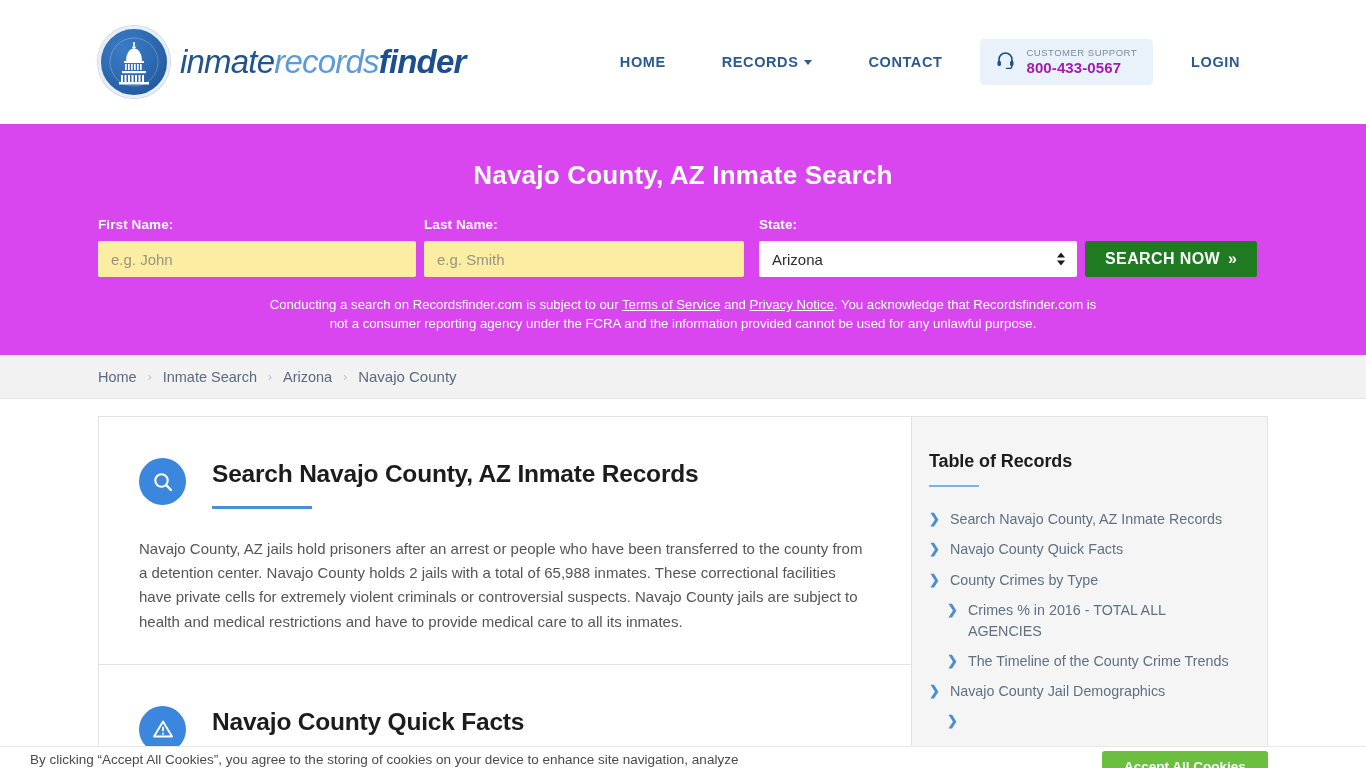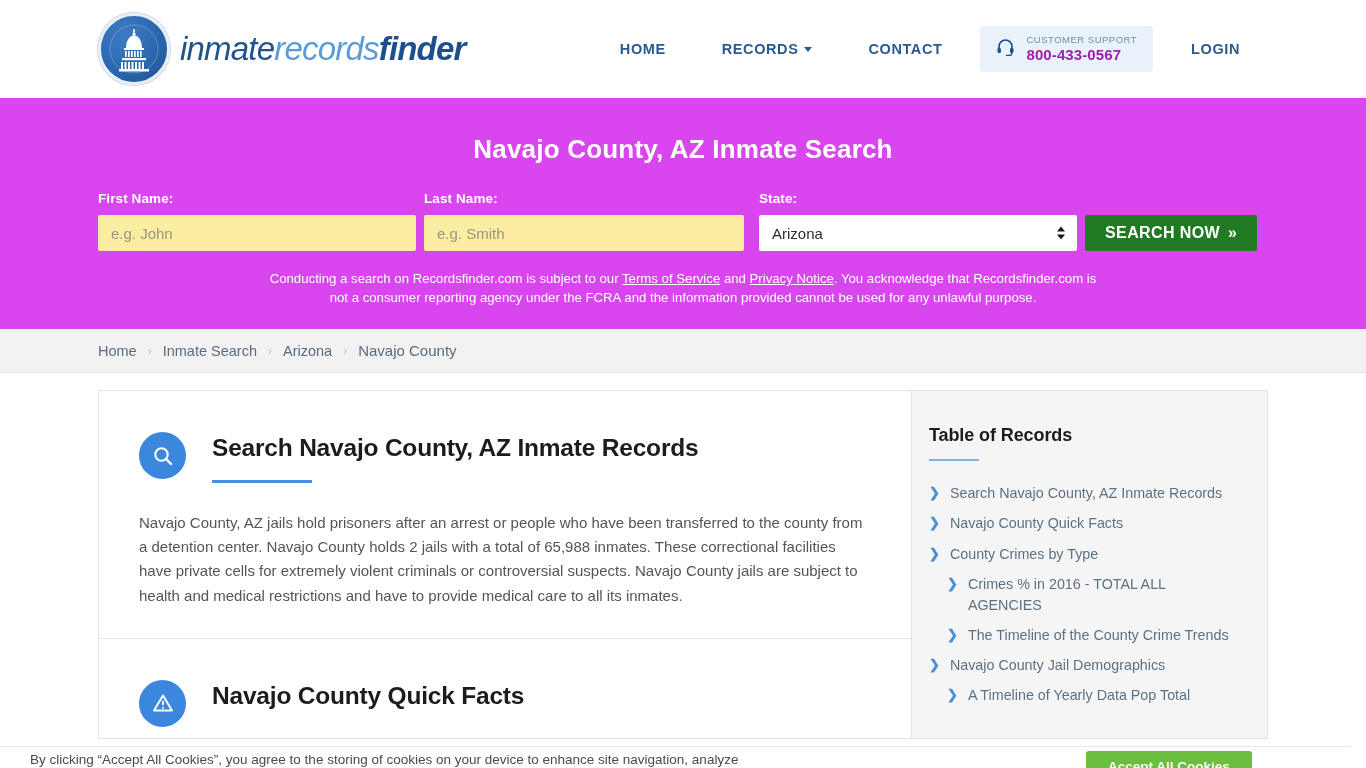--- a/index.html
+++ b/index.html
@@ -5,21 +5,21 @@
   * { box-sizing: border-box; margin: 0; padding: 0; }
   html, body {
     width: 1366px; height: 768px;
     font-family: "Liberation Sans", sans-serif;
     background: #ffffff;
     overflow: hidden;
   }
 
   
   .header {
-    height: 98px;
+    height: 124px;
     background: #ffffff;
     display: flex;
     align-items: center;
     padding: 0 98px;
     position: relative;
   }
   .logo-wrap { display: flex; align-items: center; gap: 10px; }
   .logo-badge {
     width: 72px; height: 72px; border-radius: 50%;
     background: radial-gradient(circle at 35% 30%, #3c7cc4 0%, #2e6bb3 45%, #1d4f8f 100%);
@@ -187,21 +187,21 @@
     color: #4a8fd4; font-size: 13px; font-weight: bold;
     line-height: 1.5; flex: 0 0 auto;
   }
   .toc-link {
     color: #5d7183; font-size: 14.3px; line-height: 1.48;
     text-decoration: none; cursor: pointer;
   }
 
   
   .cookie {
-    position: absolute; left: 0; right: 16px; bottom: 0;
+    position: absolute; left: 0; right: 0; bottom: 0;
     height: 22px; background: #ffffff;
     border-top: 1px solid #e8e8e8;
     display: flex; align-items: flex-start;
     padding: 4px 98px 0 30px; overflow: hidden;
   }
   .cookie-text {
     font-size: 13.5px; color: #4a4a4a; line-height: 1.4;
     max-width: 1000px;
   }
   .cookie-btn {
@@ -389,21 +389,20 @@
       <li class="toc-li sub">
         <span class="toc-chev">❯</span>
         <a class="toc-link" href="#">The Timeline of the County Crime Trends</a>
       </li>
       <li class="toc-li">
         <span class="toc-chev">❯</span>
         <a class="toc-link" href="#">Navajo County Jail Demographics</a>
       </li>
       <li class="toc-li sub">
         <span class="toc-chev">❯</span>
-        <a class="toc-link" href="#">A Timeline of Yearly Data Pop Total</a>
       </li>
     </ul>
   </div>
 
 </div>
 
 <div class="cookie">
   <div class="cookie-text">By clicking “Accept All Cookies”, you agree to the storing of cookies on your device to enhance site navigation, analyze</div>
   <button class="cookie-btn">Accept All Cookies</button>
 </div>

